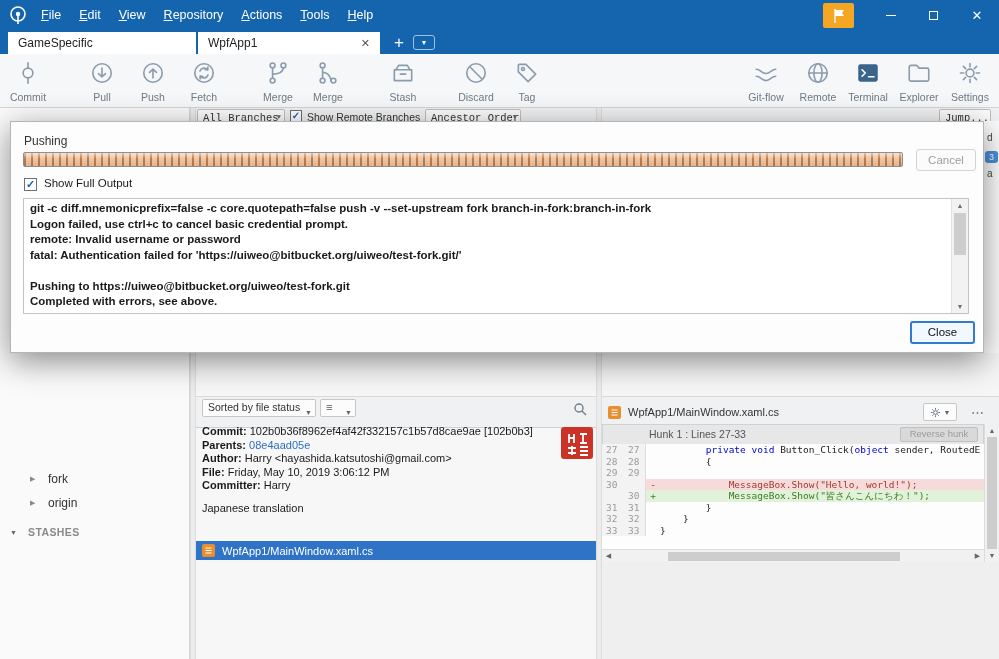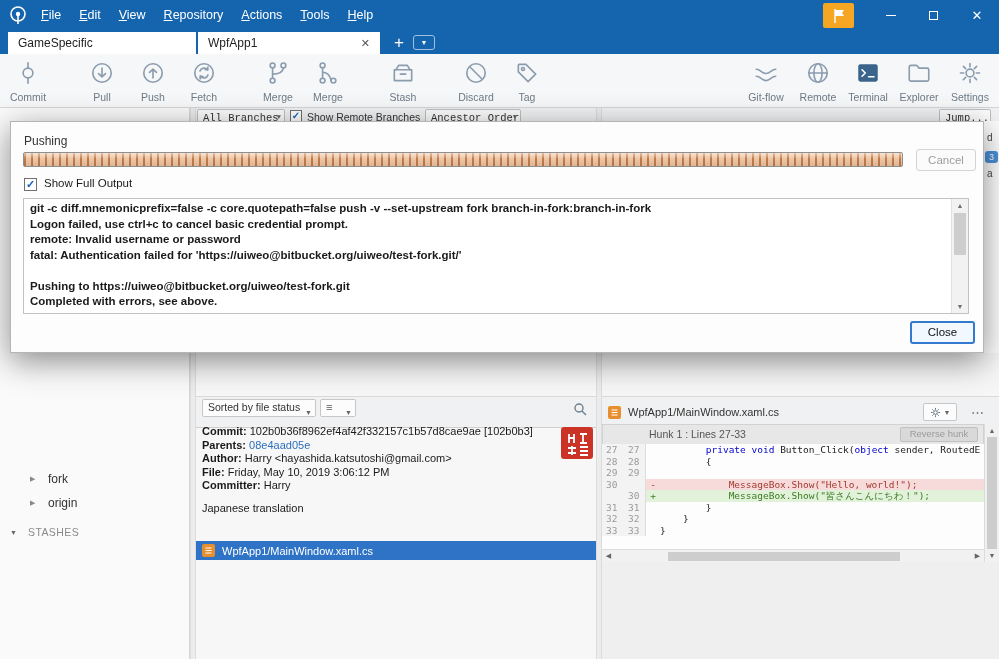--- a/index.html
+++ b/index.html
@@ -42,21 +42,21 @@
   .strip-chk { position:absolute; left:99px; top:2px; width:12px; height:12px; background:#fff; border:1px solid #707070; color:#1464c0; font-size:10px; line-height:10px; text-align:center; font-weight:bold; }
   .strip-chk-label { position:absolute; left:116px; top:3px; font-size:10.5px; color:#333; white-space:nowrap; }
 
   
   .sidebar { position:absolute; left:0; top:108px; width:190px; bottom:0; background:#fafafa; border-right:1px solid #d8d8d8; }
   .side-remote { position:absolute; left:0; width:100%; height:22px; }
   .side-remote .chev { position:absolute; left:30px; top:7px; font-size:7px; color:#8a8a8a; }
   .side-remote .lab { position:absolute; left:48px; top:4px; font-size:12px; color:#333; }
   .side-section { position:absolute; left:0; width:100%; height:20px; }
   .side-section .chev { position:absolute; left:10px; top:7px; font-size:7px; color:#666; }
-  .side-section .lab { position:absolute; left:28px; top:4px; font-size:10.5px; font-weight:normal; color:#8a8a8a; letter-spacing:.4px; }
+  .side-section .lab { position:absolute; left:28px; top:4px; font-size:10.5px; font-weight:bold; color:#8a8a8a; letter-spacing:.4px; }
 
   
   .divider { position:absolute; top:108px; bottom:0; width:6px; background:#ececec; border-left:1px solid #dcdcdc; border-right:1px solid #dcdcdc; }
   .div1 { left:190px; } .div2 { left:596px; }
 
   
   .mid-bg { position:absolute; left:196px; top:121px; width:400px; bottom:0; background:#f7f7f7; }
   .panel-header { position:absolute; height:32px; background:#f0f1f2; border-top:1px solid #dadada; border-bottom:1px solid #cfcfcf; }
   .mid-header { left:196px; top:396px; width:400px; }
   .sort-dd { position:absolute; left:6px; top:2px; width:114px; height:18px; background:#fcfcfc; border:1px solid #c6c6c6; border-radius:2px; font-size:10.5px; color:#333; line-height:15px; padding:0 14px 0 5px; white-space:nowrap; }

